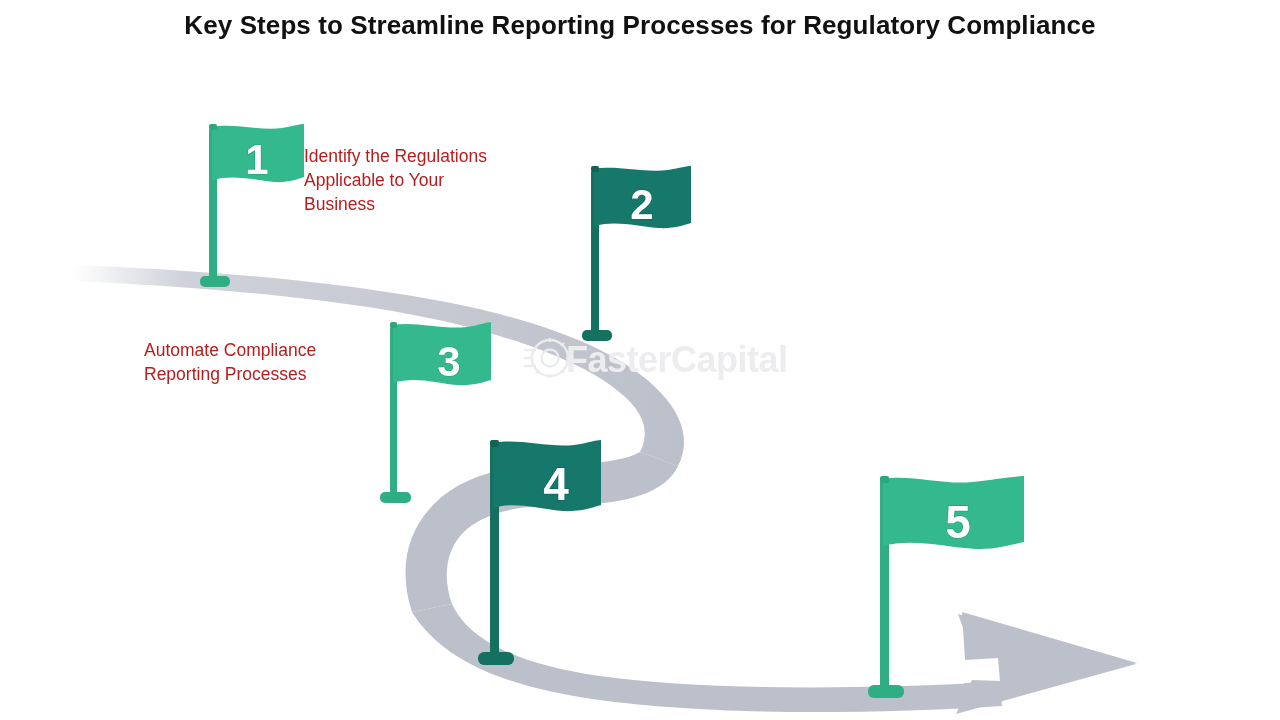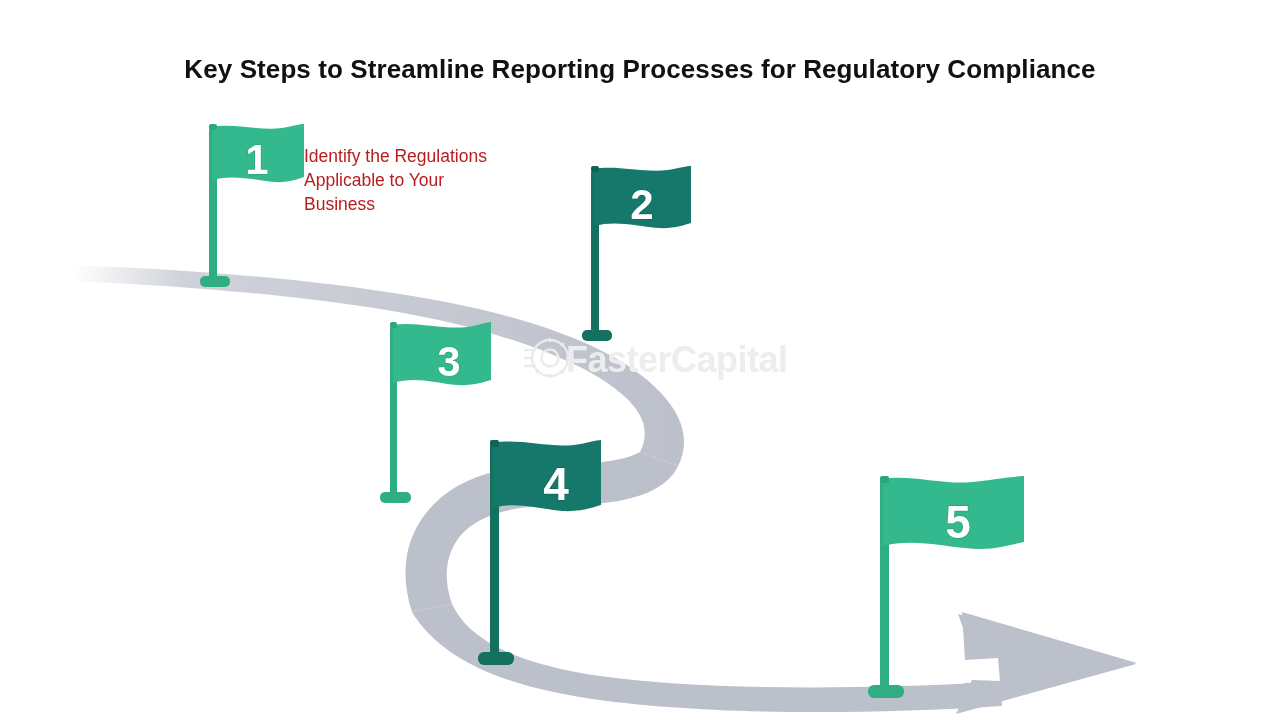--- a/index.html
+++ b/index.html
@@ -23,21 +23,20 @@
     left: 0;
     top: 10px;
     width: 1280px;
     text-align: center;
     font-family: "Liberation Sans", sans-serif;
     font-size: 26px;
     font-weight: bold;
     color: #111111;
     letter-spacing: 0.1px;
     white-space: nowrap;
-    margin-top: 44px;
   }
   #road-layer {
     position: absolute;
     left: 0;
     top: 0;
     width: 1280px;
     height: 720px;
   }
   #watermark-layer {
     position: absolute;
@@ -196,20 +195,22 @@
                L 106,58
                C 99,60 88,64 72,63
                C 50,61 30,54 8,61
                Z"></path>
       <rect x="5" y="0" width="7" height="6" rx="2" fill="#2aa87d"></rect>
     </svg>
     <svg class="flag-svg" width="115" height="186" viewBox="0 0 115 186" xmlns="http://www.w3.org/2000/svg">
       <text x="64" y="54" text-anchor="middle" font-family="'Liberation Sans', sans-serif" font-size="42" font-weight="bold" fill="#ffffff" stroke="#25a079" stroke-width="1.2" paint-order="stroke">3</text>
     </svg>
   </div>
+  <div class="step-label left" style="left:144px; top:338px; width:240px;">Automate Compliance
+Reporting Processes</div>
 
   <div class="flag-unit" style="left:484px; top:440px; width:130px; height:230px;">
     <svg class="flag-svg" width="130" height="230" viewBox="0 0 130 230" xmlns="http://www.w3.org/2000/svg">
       <rect x="6" y="4" width="9" height="216" rx="3" fill="#14705f"></rect>
       <rect x="-6" y="212" width="36" height="13" rx="6" fill="#14705f"></rect>
       <path fill="#15786a" d="M 9,3
                C 34,-2 64,8 90,5
                C 104,3 112,0 117,0
                L 117,65
                C 110,67 97,72 79,71

